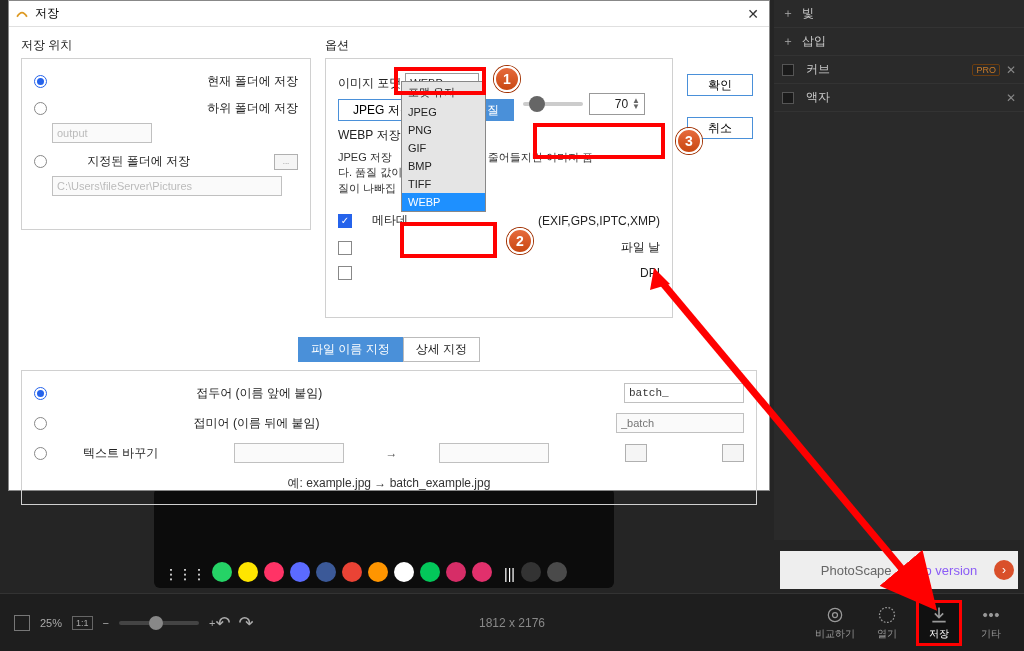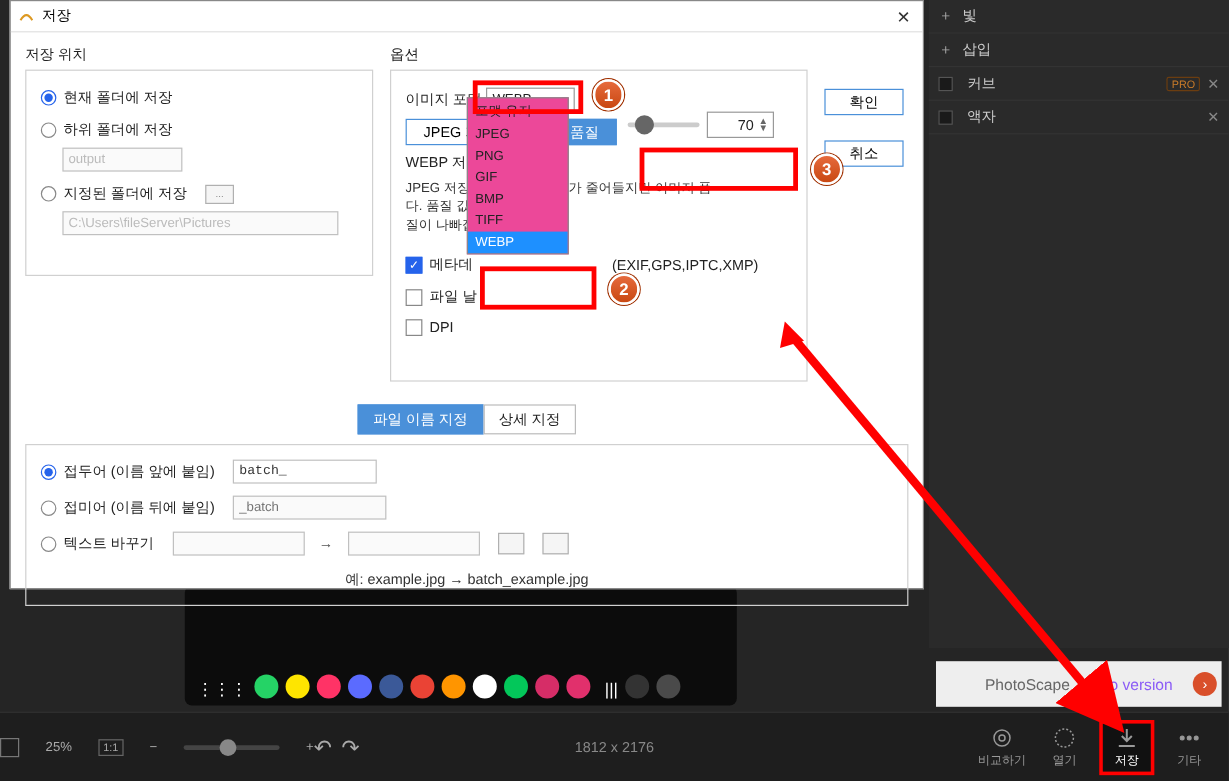--- a/index.html
+++ b/index.html
@@ -12,21 +12,21 @@
 .right-panel { position: absolute; right: 0; top: 0; width: 250px; height: 540px; background: #2a2a2a; color: #ccc; font-size: 12px; }
 .right-row { display: flex; align-items: center; height: 28px; padding: 0 8px; border-bottom: 1px solid #333; }
 .right-row .plus { width: 14px; display: inline-block; color: #aaa; }
 .right-row .lbl { flex: 1; margin-left: 6px; }
 .right-row .pro { font-size: 9px; color: #c97b29; border: 1px solid #6b3d10; padding: 0 3px; border-radius: 2px; margin-right: 6px; }
 .right-row .x { color: #888; cursor: pointer; }
 .right-row .box { width: 12px; height: 12px; background: #1a1a1a; border: 1px solid #555; margin-right: 6px; }
 
 
 .bottom-bar { position: absolute; left: 0; right: 0; bottom: 0; height: 58px; background: #1e1e1e; border-top: 1px solid #333; display: flex; align-items: center; color: #aaa; font-size: 11px; }
-.bottom-bar .left-tools { display: flex; align-items: center; gap: 22px; padding-left: 0; }
+.bottom-bar .left-tools { display: flex; align-items: center; gap: 10px; padding-left: 14px; }
 .bottom-bar .zoom-slider { width: 80px; height: 4px; background: #444; border-radius: 2px; position: relative; }
 .bottom-bar .zoom-slider .thumb { width: 14px; height: 14px; background: #888; border-radius: 50%; position: absolute; top: -5px; left: 30px; }
 .bottom-bar .sq { width: 16px; height: 16px; border: 1px solid #777; }
 .bottom-bar .center { position: absolute; left: 50%; transform: translateX(-50%); font-size: 12px; color: #888; }
 .bottom-bar .right-tools { margin-left: auto; display: flex; gap: 6px; padding-right: 10px; align-items: flex-end; }
 .tool { width: 46px; height: 46px; display: flex; flex-direction: column; align-items: center; justify-content: center; color: #999; font-size: 10px; gap: 2px; }
 .tool svg { stroke: #999; }
 .tool.highlight { border: 3px solid #ff0000; background: #111; }
 .undo-redo { display: flex; gap: 8px; margin-right: 10px; align-items: center; }
 
@@ -48,38 +48,38 @@
 .dialog-body { flex: 1; padding: 10px 12px; display: flex; gap: 14px; position: relative; font-size: 12px; color: #222; }
 
 .col-left { width: 290px; }
 .col-mid { flex: 1; position: relative; }
 .col-right { width: 70px; display: flex; flex-direction: column; gap: 21px; }
 
 .section-label { font-size: 12px; margin-bottom: 4px; }
 .groupbox { border: 1px solid #d0d0d0; padding: 14px 12px; position: relative; }
 .groupbox.tall { height: 172px; }
 
-.radio-row { display: flex; align-items: center; gap: 6px; margin-bottom: 10px; }
+.radio-row { display: flex; align-items: center; gap: 6px; margin-bottom: 10px; justify-content: space-between; }
 .radio { width: 13px; height: 13px; border: 1px solid #2563eb; border-radius: 50%; display: inline-flex; align-items: center; justify-content: center; }
 .radio.checked::after { content: ""; width: 7px; height: 7px; background: #2563eb; border-radius: 50%; }
 .radio.unchecked { border-color: #888; }
 .checkbox { width: 14px; height: 14px; border: 1px solid #888; display: inline-flex; align-items: center; justify-content: center; background: #fff; }
 .checkbox.checked { background: #2563eb; border-color: #2563eb; color: #fff; font-size: 10px; }
 .txtfield { border: 1px solid #c0c0c0; background: #fff; height: 20px; padding: 0 4px; font-size: 11px; color: #333; }
 .txtfield.disabled { color: #bbb; background: #fafafa; }
 .path-btn { border: 1px solid #b0b0b0; width: 24px; height: 16px; display: inline-flex; align-items: center; justify-content: center; font-size: 8px; color: #888; background: #f5f5f5; }
 
 .btn { border: 1px solid #4a90d9; background: #fff; height: 22px; padding: 0 14px; font-size: 12px; color: #000; display: inline-flex; align-items: center; justify-content: center; }
 .btn.primary { background: #4a90d9; color: #fff; border-color: #4a90d9; }
 
 
 .format-row { display: flex; align-items: center; gap: 4px; margin-bottom: 6px; }
 .select { border: 1px solid #999; height: 20px; min-width: 74px; display: flex; align-items: center; padding: 0 4px; font-size: 11px; background: #fff; justify-content: space-between; }
 .select .tri { font-size: 8px; color: #666; }
-.dropdown { position: absolute; top: 44px; left: 64px; width: 85px; border: 1px solid #888; background: #ec4899; z-index: 30; }
+.dropdown { position: absolute; top: 44px; left: 76px; width: 85px; border: 1px solid #888; background: #e5e5e5; z-index: 30; }
 .dropdown-item { padding: 3px 6px; font-size: 11px; }
 .dropdown-item.sel { background: #1e90ff; color: #fff; }
 
 .desc { font-size: 11px; color: #333; line-height: 1.4; }
 
 .slider-wrap { position: absolute; top: 56px; right: 28px; display: flex; align-items: center; gap: 6px; z-index: 25; }
 .slider-track { width: 60px; height: 4px; background: #ccc; border-radius: 2px; position: relative; }
 .slider-thumb { width: 16px; height: 16px; background: #666; border-radius: 50%; position: absolute; top: -6px; left: 6px; }
 .spin { border: 1px solid #999; width: 56px; height: 22px; display: flex; align-items: center; justify-content: flex-end; padding: 0 4px; font-size: 12px; }
 .spin .updn { font-size: 8px; line-height: 0.7; margin-left: 4px; color: #666; }

